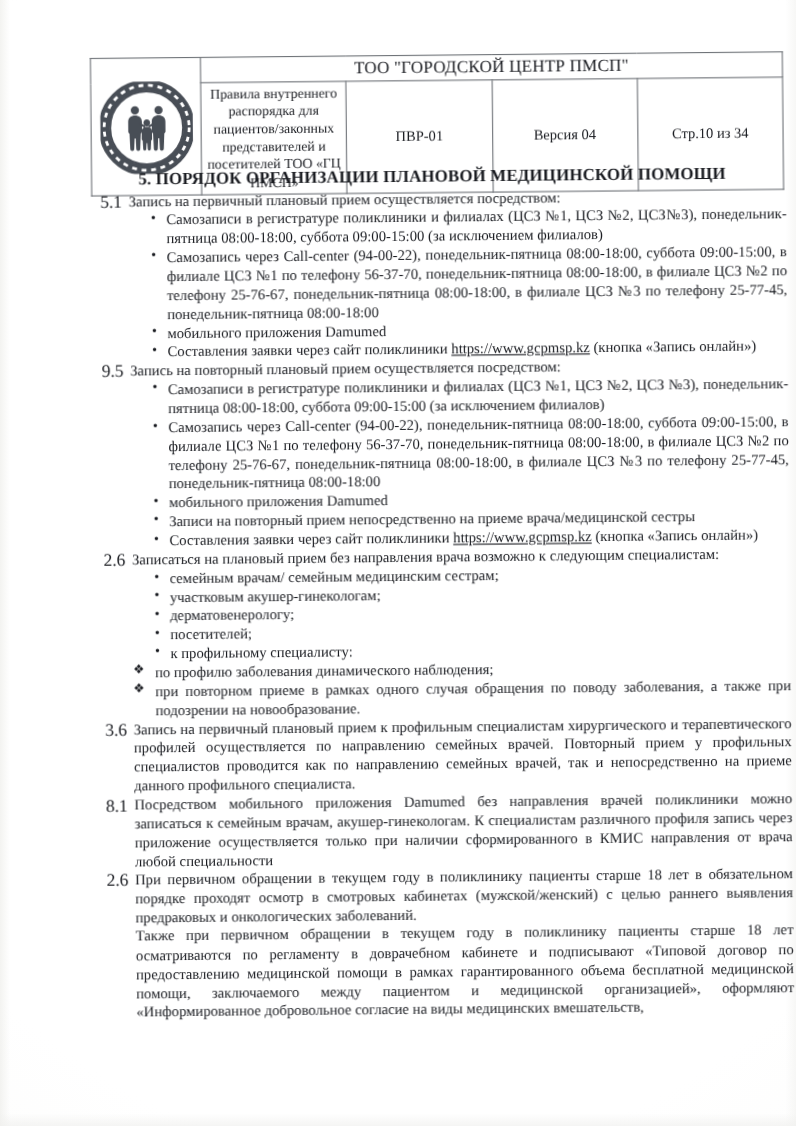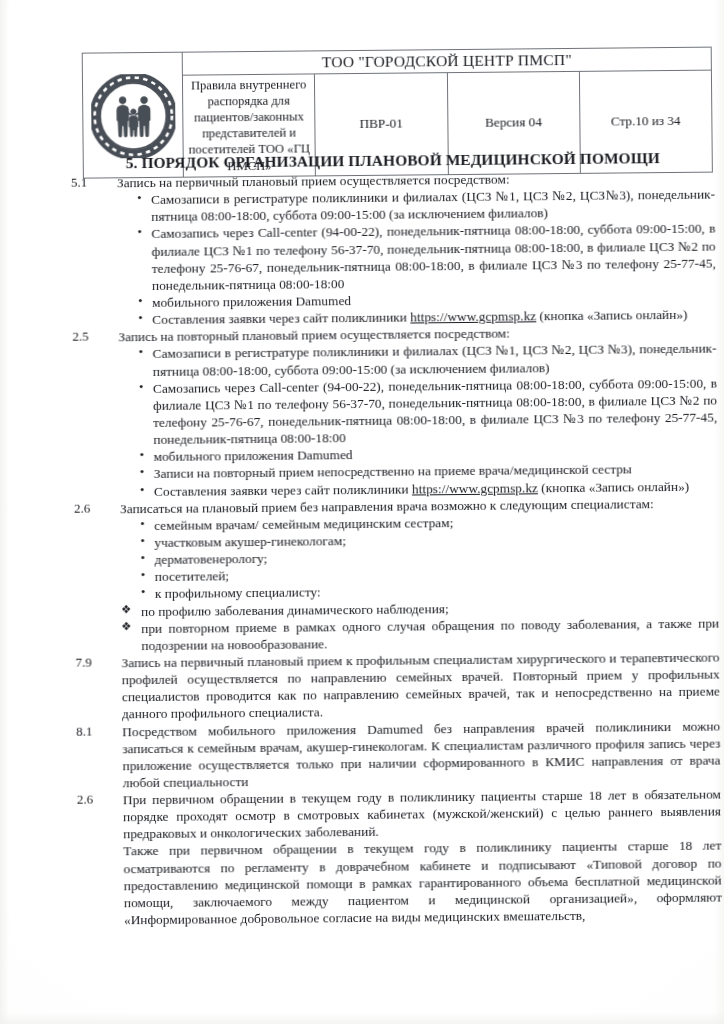--- a/index.html
+++ b/index.html
@@ -121,22 +121,22 @@
   .clause {
     position: relative;
     padding-left: 46px;
     margin: 0 0 0 0;
   }
   .clause .num {
     position: absolute;
     left: 0;
     top: 0;
     width: 40px;
-    text-align: left;
-    font-size: 13px;
+    text-align: right;
+    font-size: 16px;
   }
   .clause-justify { text-align: justify; }
   .clause-justify > .ctext { text-align: justify; text-align-last: left; }
 
   ul.bullets {
     list-style: none;
     margin: 0;
     padding: 0 0 0 66px;
   }
   ul.bullets > li {
@@ -256,21 +256,21 @@
         <span class="bdot">•</span>
         <span>мобильного приложения Damumed</span>
       </li>
       <li>
         <span class="bdot">•</span>
         <span>Составления заявки через сайт поликлиники </span><a class="link" href="#">https://www.gcpmsp.kz</a><span> (кнопка «Запись онлайн»)</span>
       </li>
     </ul>
 
     <div class="clause clause-justify">
-      <span class="num">2.5</span>
+      <span class="num">9.5</span>
       <span class="ctext">Запись на повторный плановый прием осуществляется посредством:</span>
     </div>
     <ul class="bullets">
       <li>
         <span class="bdot">•</span>
         <span>Самозаписи в регистратуре поликлиники и филиалах (ЦСЗ №1, ЦСЗ №2, ЦСЗ №3), понедельник-пятница 08:00-18:00, суббота 09:00-15:00 (за исключением филиалов)</span>
       </li>
       <li>
         <span class="bdot">•</span>
         <span>Самозапись через Call-center (94-00-22), понедельник-пятница 08:00-18:00, суббота 09:00-15:00, в филиале ЦСЗ №1 по телефону 56-37-70, понедельник-пятница 08:00-18:00, в филиале ЦСЗ №2 по телефону 25-76-67, понедельник-пятница 08:00-18:00, в филиале ЦСЗ №3 по телефону 25-77-45, понедельник-пятница 08:00-18:00</span>
@@ -320,21 +320,21 @@
         <span class="ddot">❖</span>
         <span>по профилю заболевания динамического наблюдения;</span>
       </li>
       <li>
         <span class="ddot">❖</span>
         <span>при повторном приеме в рамках одного случая обращения по поводу заболевания, а также при подозрении на новообразование.</span>
       </li>
     </ul>
 
     <div class="clause clause-justify">
-      <span class="num">7.9</span>
+      <span class="num">3.6</span>
       <span class="ctext">Запись на первичный плановый прием к профильным специалистам хирургического и терапевтического профилей осуществляется по направлению семейных врачей. Повторный прием у профильных специалистов проводится как по направлению семейных врачей, так и непосредственно на приеме данного профильного специалиста.</span>
     </div>
 
     <div class="clause clause-justify">
       <span class="num">8.1</span>
       <span class="ctext">Посредством мобильного приложения Damumed без направления врачей поликлиники можно записаться к семейным врачам, акушер-гинекологам. К специалистам различного профиля запись через приложение осуществляется только при наличии сформированного в КМИС направления от врача любой специальности</span>
     </div>
 
     <div class="clause clause-justify">
       <span class="num">2.6</span>

